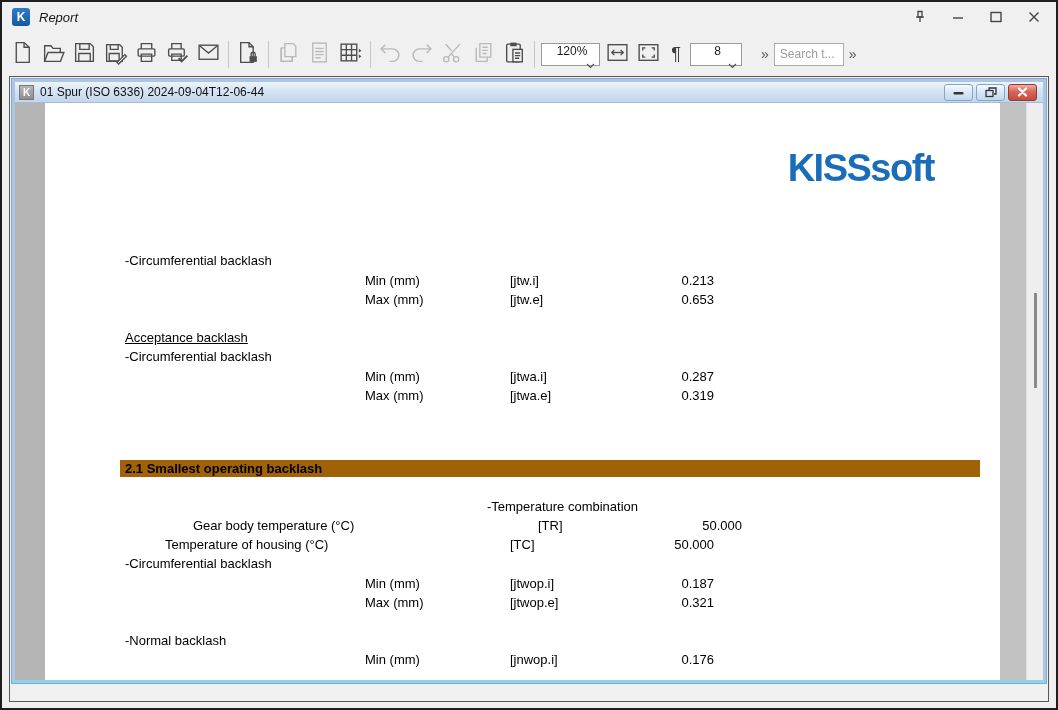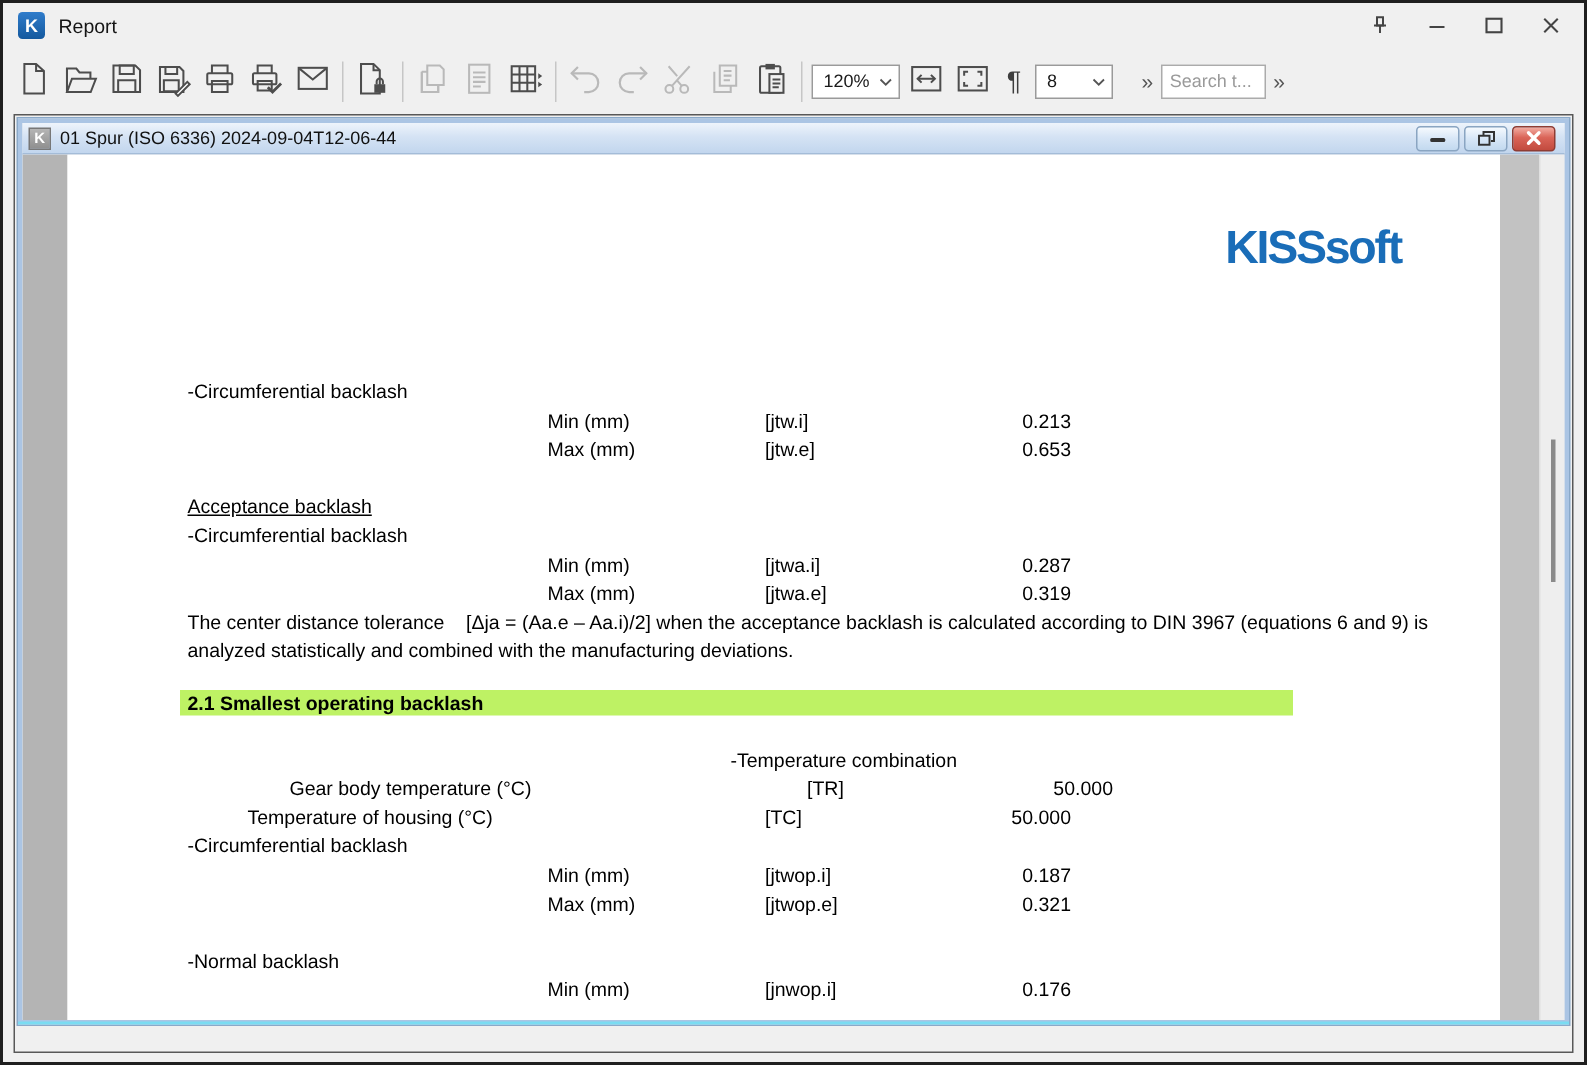--- a/index.html
+++ b/index.html
@@ -14,40 +14,40 @@
   .titlebar {
     position:absolute; top:0; left:0; right:0; height:30px;
     display:flex; align-items:center; padding:0 10px; background:#f0f0f0;
   }
   .app-icon {
     width:18px; height:18px; border-radius:3px;
     background:linear-gradient(#2f7ccb,#14599e); color:#fff;
     font-size:12px; font-weight:bold; display:flex; align-items:center; justify-content:center;
     margin-right:9px;
   }
-  .titlebar-title { font-size:13px; color:#151515; }
+  .titlebar-title { font-size:13px; color:#151515;font-style:italic; }
   .titlebar-controls { margin-left:auto; display:flex; align-items:center; gap:14px; }
   .tb-ctl { width:24px; height:22px; display:flex; align-items:center; justify-content:center; background:transparent; border:none; }
   .tb-ctl svg { display:block; }
 
   
   .toolbar {
     position:absolute; top:30px; left:0; right:0; height:44px;
     display:flex; align-items:center; padding:0 5px; background:#f0f0f0;
   }
   .tool-btn {
     width:31px; height:31px; border:none; background:transparent;
     display:flex; align-items:center; justify-content:center; color:#4d4d4d;
   }
   .tool-btn.disabled { color:#b9b9b9; }
   .tool-sep { width:1px; height:27px; background:#c6c6c6; margin:0 4px; flex:0 0 1px; }
   .combo {
     height:23px; background:#fff; border:1px solid #9a9a9a;
     display:flex; align-items:center; font-size:12px; color:#1a1a1a;
-    padding:0 4px 0 7px; margin:0 2px;
+    padding:0 4px 0 7px; margin:0 2px;flex-direction:column;
   }
   .combo .chev { margin-left:auto; padding-left:6px; color:#555; }
   .combo-zoom { width:59px; }
   .combo-font { width:190px; }
   .combo-size { width:52px; }
   .pilcrow-btn { font-size:18px; color:#3d3d3d; width:24px; height:28px; background:none; border:none; }
   .overflow-chev { font-size:14px; color:#555; padding:0 5px; background:none; border:none; }
   .search-input {
     width:70px; height:23px; border:1px solid #ababab; background:#fff;
     font-size:12px; padding:0 5px; color:#3b82f6; font-family:"Liberation Sans",sans-serif;
@@ -107,27 +107,27 @@
   .heading-underline { text-decoration:underline; }
   .c-label  { position:absolute; left:320px; }
   .c-label2 { position:absolute; left:120px; }
   .c-sym    { position:absolute; left:465px; }
   .c-val    { position:absolute; left:519px; width:150px; text-align:right; }
   .note {
     position:absolute; left:80px; top:303px; width:833px;
     white-space:pre-wrap; line-height:18.5px; height:auto;
   }
   .section-bar {
-    position:absolute; left:75px; top:357px; width:742px; height:17px;
-    background:#bef264; font-weight:bold; font-size:13px;
+    position:absolute; left:75px; top:357px; width:860px; height:17px;
+    background:#a16207; font-weight:bold; font-size:13px;
     display:flex; align-items:center; padding-left:5px;
   }
   .logo {
     position:absolute; top:44px; right:66px;
-    font-size:31px; font-weight:bold; letter-spacing:-1.5px; color:#1a6db8;
+    font-size:38px; font-weight:bold; letter-spacing:-1.5px; color:#1a6db8;
   }
 </style>
 </head>
 <body>
 
 <div id="window">
 
   <div class="titlebar">
     <div class="app-icon">K</div>
     <div class="titlebar-title">Report</div>
@@ -382,21 +382,20 @@
           <div class="line" style="top:266px;">
             <span class="c-label">Min (mm)</span>
             <span class="c-sym">[jtwa.i]</span>
             <span class="c-val">0.287</span>
           </div>
           <div class="line" style="top:285px;">
             <span class="c-label">Max (mm)</span>
             <span class="c-sym">[jtwa.e]</span>
             <span class="c-val">0.319</span>
           </div>
-          <div class="note">The center distance tolerance    [Δja = (Aa.e – Aa.i)/2] when the acceptance backlash is calculated according to DIN 3967 (equations 6 and 9) is analyzed statistically and combined with the manufacturing deviations.</div>
 
           <div class="section-bar">
             <span>2.1 Smallest operating backlash</span>
           </div>
 
           <div class="line at-margin" style="top:396px;text-align:center;">-Temperature combination</div>
           <div class="line" style="top:415px;margin-left:28px;">
             <span class="c-label2">Gear body temperature (°C)</span>
             <span class="c-sym">[TR]</span>
             <span class="c-val">50.000</span>

